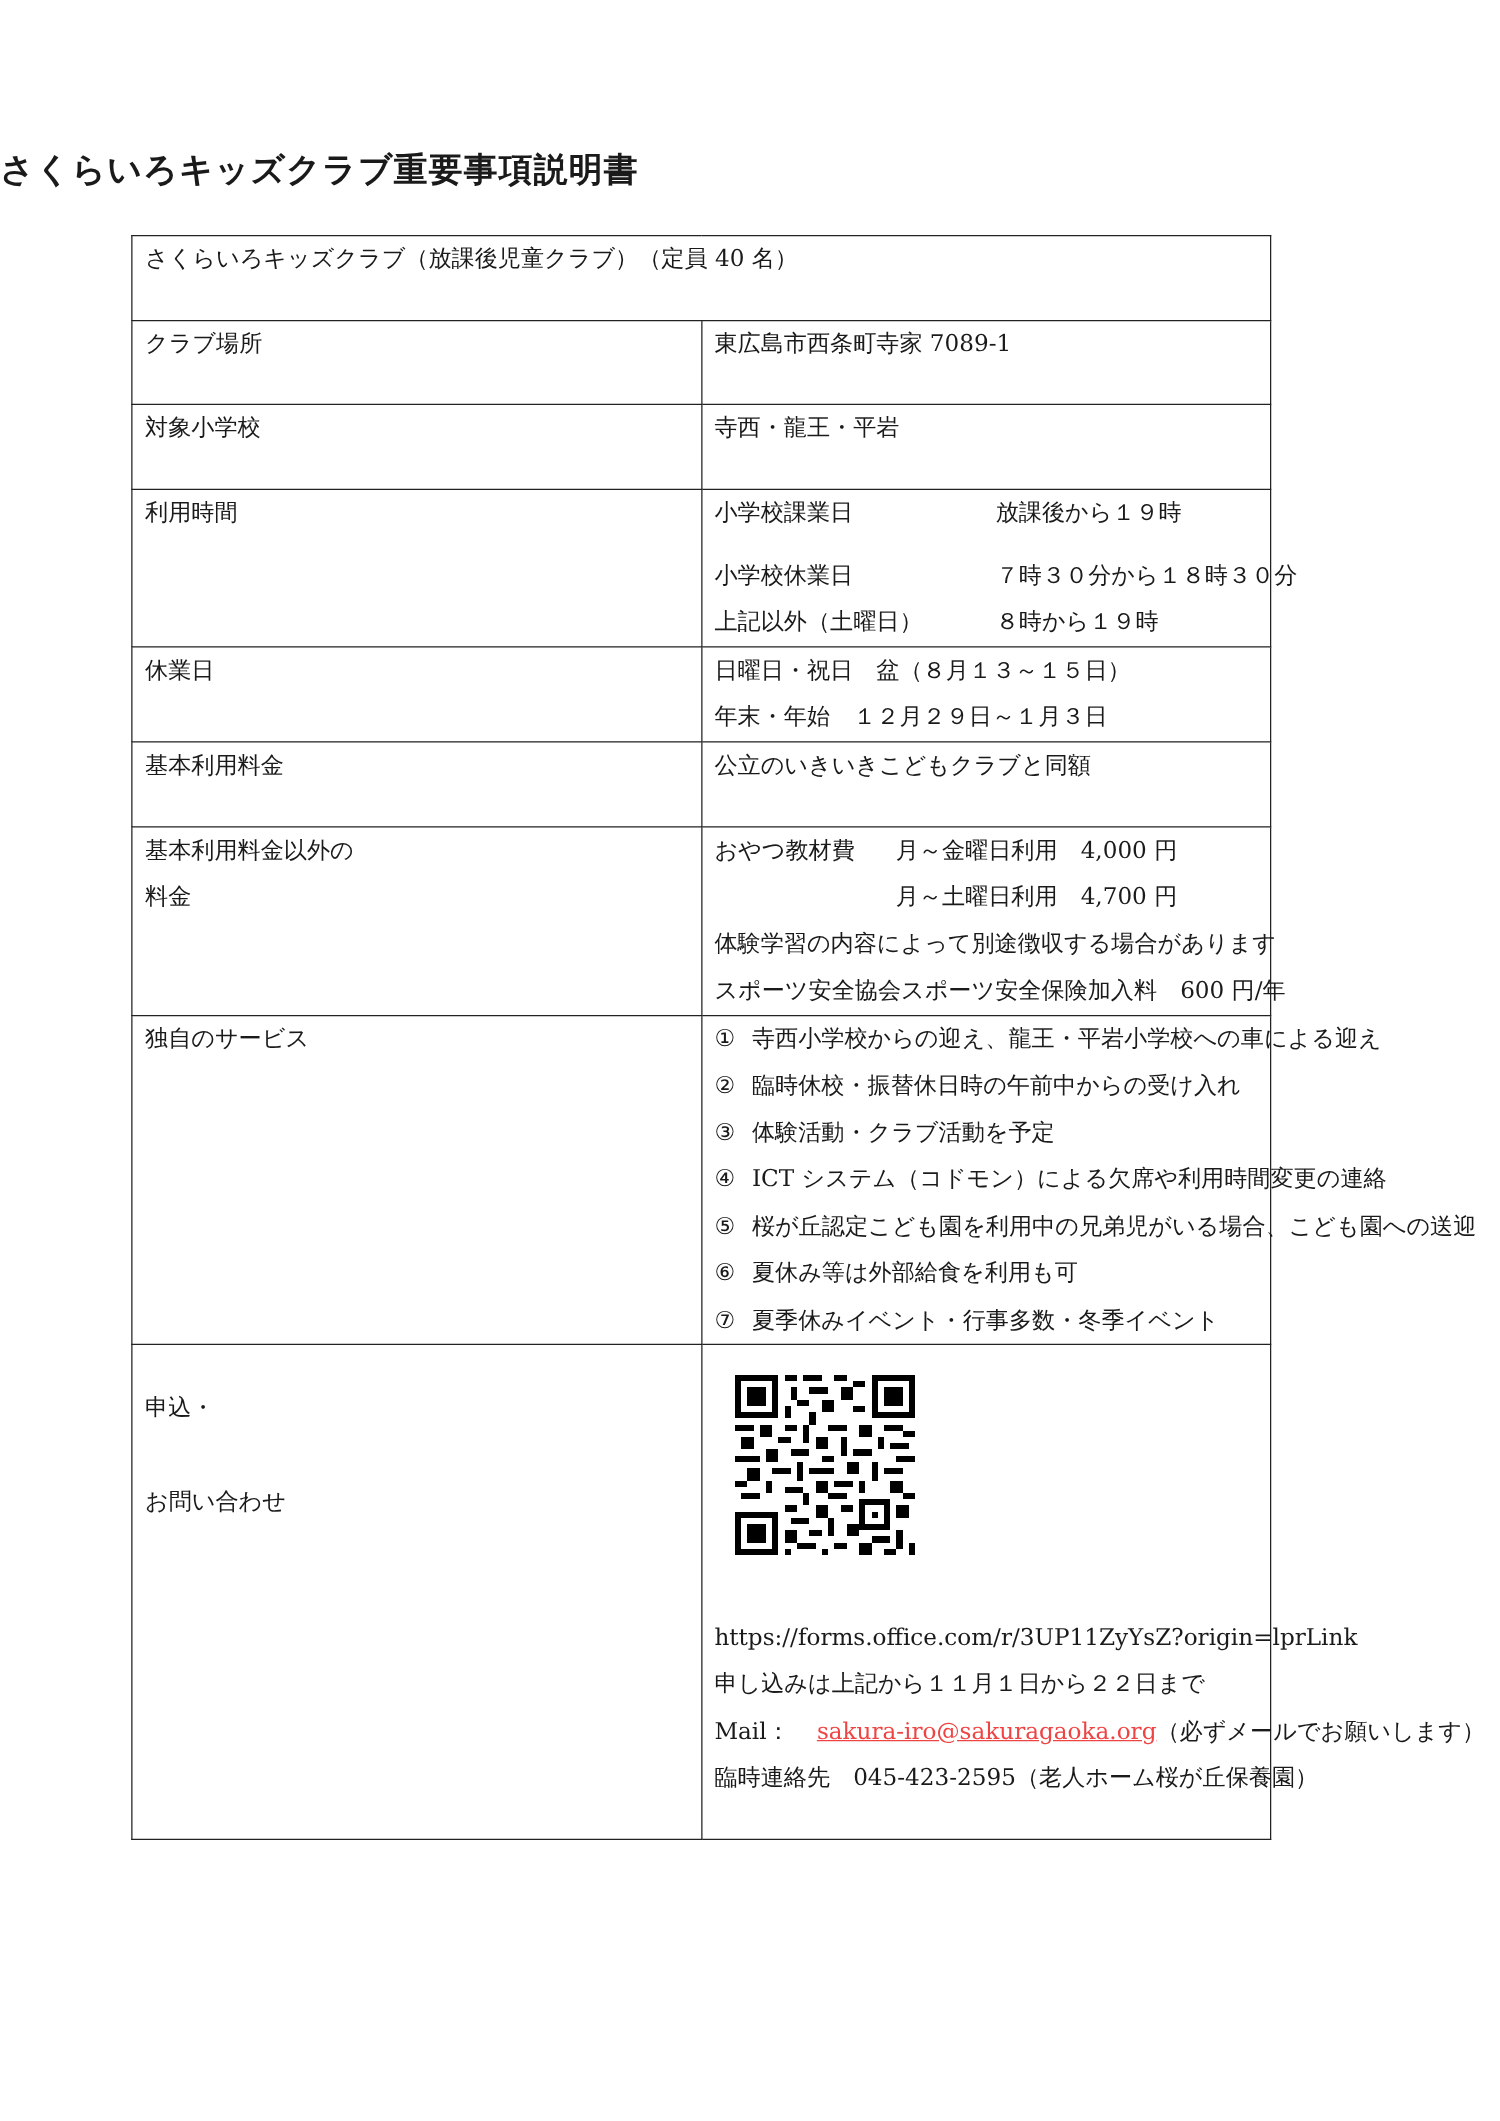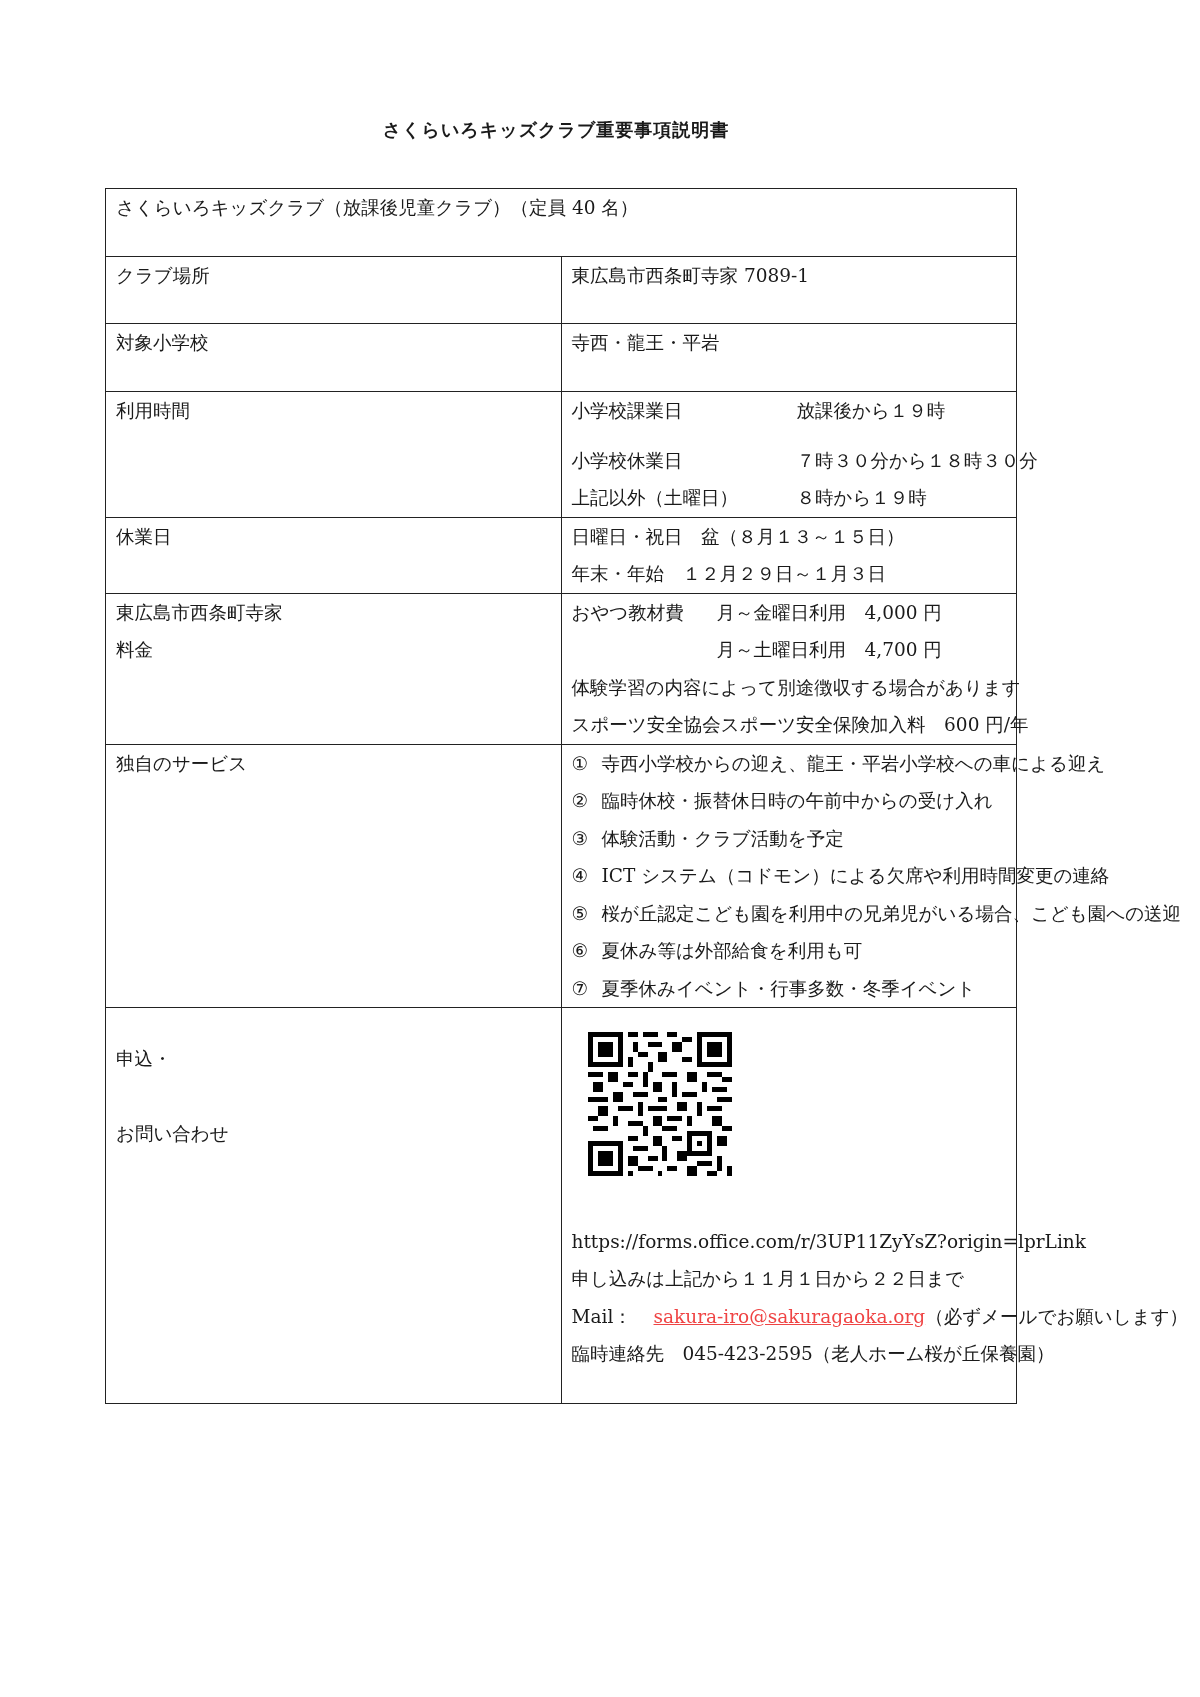--- a/index.html
+++ b/index.html
@@ -2,22 +2,22 @@
 <html><head>
 <meta charset="utf-8">
 <style>
   html, body { margin:0; padding:0; background:#ffffff; }
   body {
     width:1200px; height:1697px; position:relative; overflow:hidden;
     font-family: "DejaVu Serif", "Liberation Serif", serif;
     color:#1a1a1a;
   }
   .page-title {
-    position:absolute; left:0; top:118px; width:1112px; text-align:center;
-    font-size:18px; font-weight:bold; letter-spacing:1px;
+    position:absolute; left:0; top:118px; width:1112px; text-align:left;
+    font-size:27px; font-weight:bold; letter-spacing:1px;
   }
   table.info {
     position:absolute; left:105px; top:188px; width:912px;
     border-collapse:collapse; table-layout:fixed;
     font-size:18.5px;
   }
   table.info td {
     border:1.3px solid #222; vertical-align:top; padding:0 10px;
     line-height:37.5px;
   }
@@ -68,24 +68,28 @@
   </tr>
 
   <tr style="height:75px;">
     <td class="label">休業日</td>
     <td>
       <div class="line">日曜日・祝日　盆（８月１３～１５日）</div>
       <div class="line">年末・年始　１２月２９日～１月３日</div>
     </td>
   </tr>
 
+  <tr class="vmid" style="height:68px;">
+    <td class="label">基本利用料金</td>
+    <td>公立のいきいきこどもクラブと同額</td>
+  </tr>
 
   <tr style="height:150px;">
     <td class="label">
-      <div>東広島市西条町寺家</div>
+      <div>基本利用料金以外の</div>
       <div>料金</div>
     </td>
     <td>
       <div class="line">
         <span class="col2" style="width:145px;">おやつ教材費</span><span>月～金曜日利用　4,000 円</span>
       </div>
       <div class="line">
         <span class="col2" style="width:145px;"></span><span>月～土曜日利用　4,700 円</span>
       </div>
       <div class="line">体験学習の内容によって別途徴収する場合があります</div>

